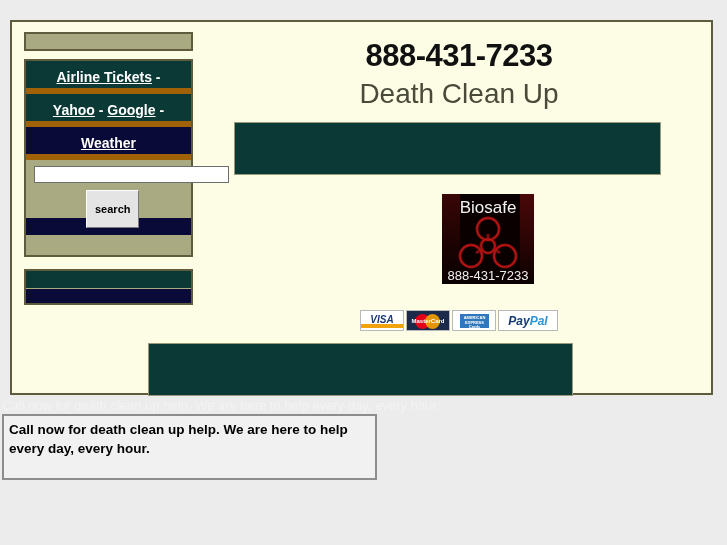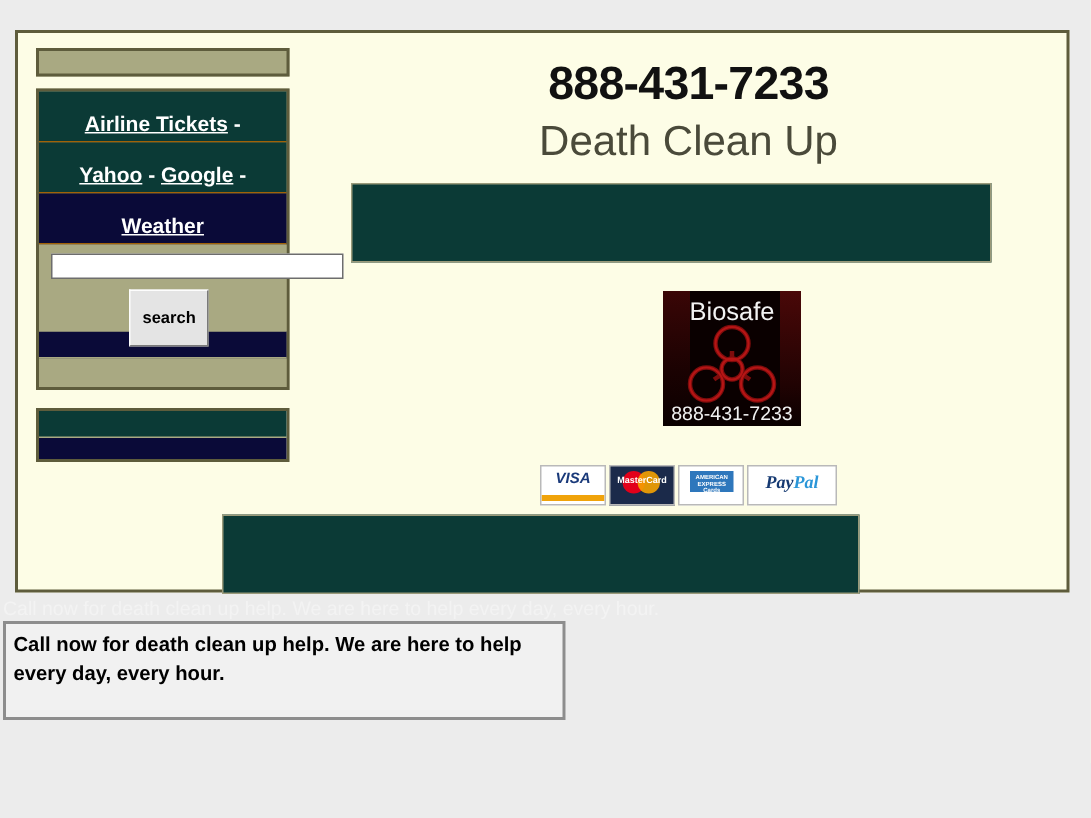--- a/index.html
+++ b/index.html
@@ -49,23 +49,23 @@
   .nav-block {
     margin-top: 8px;
     border: 2px solid #5e5c3c;
     box-sizing: border-box;
     background: #a9a982;
     width: 100%;
   }
 
   .nav-item {
     background: #0b3a36;
-    border-bottom: 1px solid #a16207;
+    border-bottom: 6px solid #a16207;
     text-align: center;
-    padding: 13px 0 2px 0;
+    padding: 7px 0 2px 0;
     box-sizing: border-box;
   }
   .nav-item.navy {
     background: #0a0a38;
   }
   .nav-item a {
     color: #ffffff;
     text-decoration: underline;
     font-weight: bold;
     font-size: 14px;
@@ -228,21 +228,21 @@
 
   .pay-row {
     position: absolute;
     left: 348px;
     top: 288px;
     display: flex;
     gap: 2px;
     align-items: center;
   }
   .pay {
-    height: 27px;
+    height: 21px;
     width: 44px;
     border: 1px solid #b9b9b9;
     box-sizing: border-box;
     background: #ffffff;
     position: relative;
     overflow: hidden;
     padding-left: 14px;
   }
   .pay-visa { background: #ffffff; }
   .pay-visa .vtxt {
@@ -273,21 +273,21 @@
   }
   .pay-ax .atxt {
     position: absolute; left: 7px; top: 5px; width: 29px;
     text-align: center; font-size: 4px; line-height: 4.5px; color: #fff;
     font-weight: bold; font-family: "Liberation Sans", sans-serif;
   }
   .pay-pp { width: 60px; background: #ffffff; }
   .pay-pp .ptxt {
     position: absolute; left: 0; top: 3px; width: 100%;
     text-align: center; font-size: 12px; font-weight: bold; font-style: italic;
-    font-family: Liberation Serif, serif;
+    font-family: Liberation Sans, sans-serif;
   }
   .pay-pp .pa { color: #163a72; }
   .pay-pp .pb { color: #2b96d8; }
 
   
   .lower-green {
     position: absolute;
     left: 136px;
     top: 321px;
     width: 425px;

